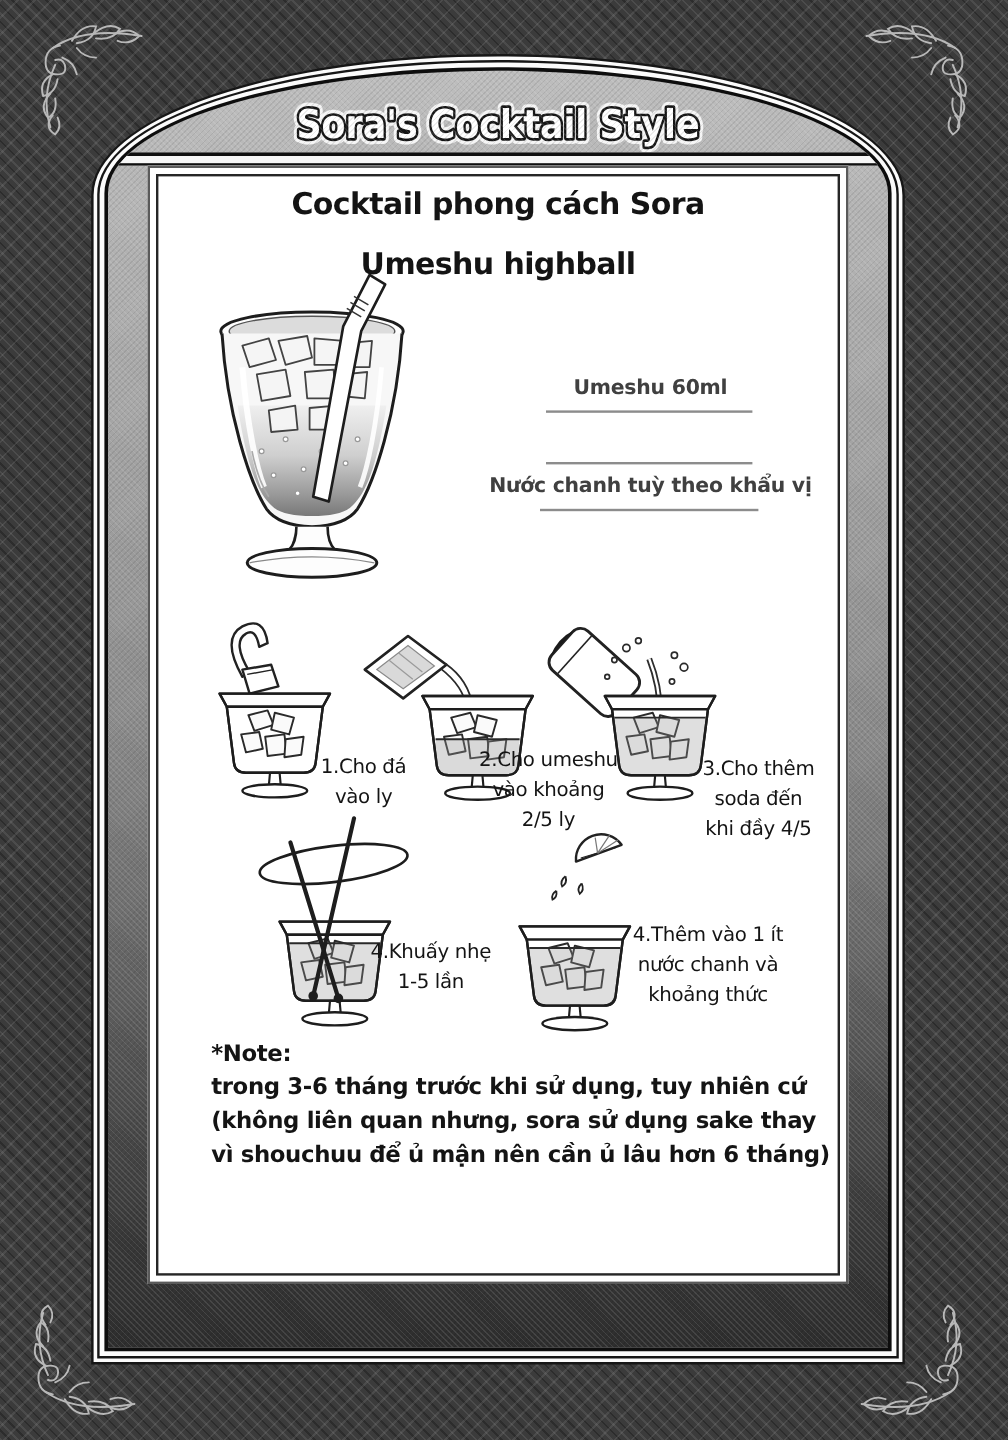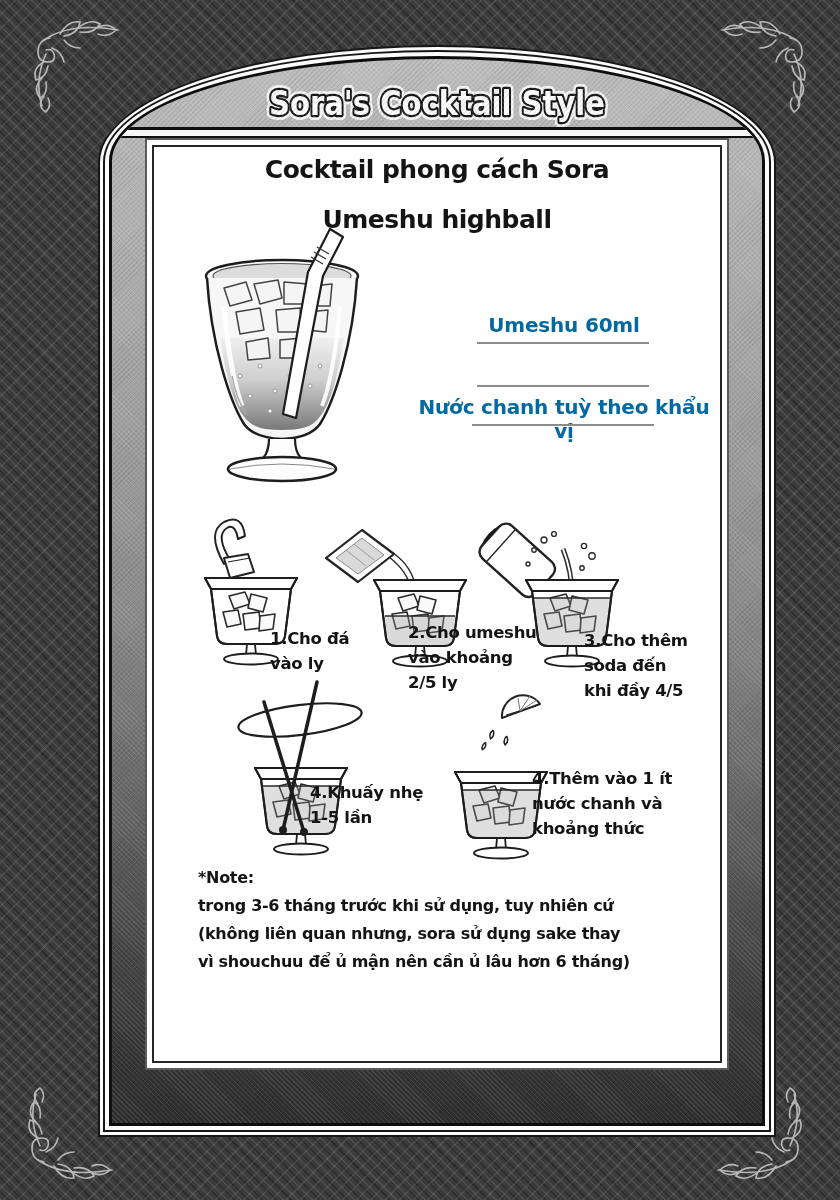--- a/index.html
+++ b/index.html
@@ -7,46 +7,46 @@
   .page{position:relative;width:840px;height:1200px;overflow:hidden;
     background-color:#3b3b3b;
     background-image:
       repeating-linear-gradient(45deg, rgba(170,170,170,.15) 0 1.5px, transparent 1.5px 10px),
       repeating-linear-gradient(135deg, rgba(170,170,170,.15) 0 1.5px, transparent 1.5px 10px),
       repeating-linear-gradient(45deg, transparent 0 5px, rgba(0,0,0,.25) 5px 6.5px, transparent 6.5px 10px);
   }
   .abs{position:absolute;}
   .ornament{position:absolute;width:92px;height:100px;opacity:.9;}
   
-  .panel{position:absolute;left:76px;top:45px;width:678px;height:1092px;margin-left:22px;}
+  .panel{position:absolute;left:76px;top:45px;width:678px;height:1092px;}
   .f1{position:absolute;inset:0;background:#fbfbfb;border:2px solid #161616;
       border-radius:340px 340px 0 0 / 118px 118px 0 0;box-sizing:border-box;}
   .f2{position:absolute;inset:5px;background:#fbfbfb;border:2px solid #161616;
       border-radius:334px 334px 0 0 / 112px 112px 0 0;box-sizing:border-box;}
   .f3{position:absolute;inset:11px;border:3px solid #0d0d0d;box-sizing:border-box;
       border-radius:328px 328px 0 0 / 105px 105px 0 0;overflow:hidden;
       background:linear-gradient(180deg,#bdbdbd 0%,#b7b7b7 8%,#a8a8a8 25%,#999 40%,#8a8a8a 52%,#6e6e6e 66%,#4e4e4e 80%,#373737 92%,#2e2e2e 100%);}
   .f3::after{content:"";position:absolute;inset:0;pointer-events:none;
       background-image:
         repeating-linear-gradient(45deg, rgba(255,255,255,.10) 0 1px, transparent 1px 3.5px),
         repeating-linear-gradient(135deg, rgba(0,0,0,.08) 0 1px, transparent 1px 3.5px);}
   .banner{height:68px;display:flex;align-items:flex-end;justify-content:center;position:relative;}
   .divider{height:6px;background:#f6f6f6;border-top:3px solid #0f0f0f;border-bottom:2px solid #0f0f0f;position:relative;z-index:2;}
   .whitebox{margin:0 33px;height:932px;box-sizing:border-box;background:#fff;
       border:2px solid #5a5a5a;padding:5px;position:relative;z-index:2;}
   .whitebox-inner{height:100%;box-sizing:border-box;border:2px solid #262626;background:#fff;position:relative;overflow:hidden;}
   
   .rtitle{position:absolute;left:0;width:100%;text-align:center;font-weight:bold;
       font-size:25px;letter-spacing:-0.5px;color:#141414;}
   .ing{position:absolute;left:260px;width:300px;text-align:center;font-weight:bold;
-      font-size:20px;letter-spacing:-0.2px;color:#0369a1;}
+      font-size:17px;letter-spacing:-0.2px;color:#404040;}
   .ingline{position:absolute;height:0;border-top:2px solid #8c8c8c;}
-  .cap{position:absolute;font-size:16.5px;font-weight:bold;line-height:25px;
-      letter-spacing:-0.3px;color:#141414;}
-  .note{position:absolute;font-size:16px;font-weight:bold;line-height:28px;
+  .cap{position:absolute;font-size:16.5px;font-weight:normal;line-height:25px;
+      text-align:center;letter-spacing:-0.3px;color:#141414;}
+  .note{position:absolute;font-size:19px;font-weight:bold;line-height:28px;
       letter-spacing:-0.3px;color:#141414;}
   svg{display:block;}
 </style>
 </head>
 <body>
 
 <svg width="0" height="0" style="position:absolute" aria-hidden="true">
   <defs>
     <g id="cupbase" stroke="#1d1d1d" stroke-width="2" stroke-linejoin="round" fill="#fff">
       <path d="M4,2 L96,2 L90,13 L10,13 Z"></path>

